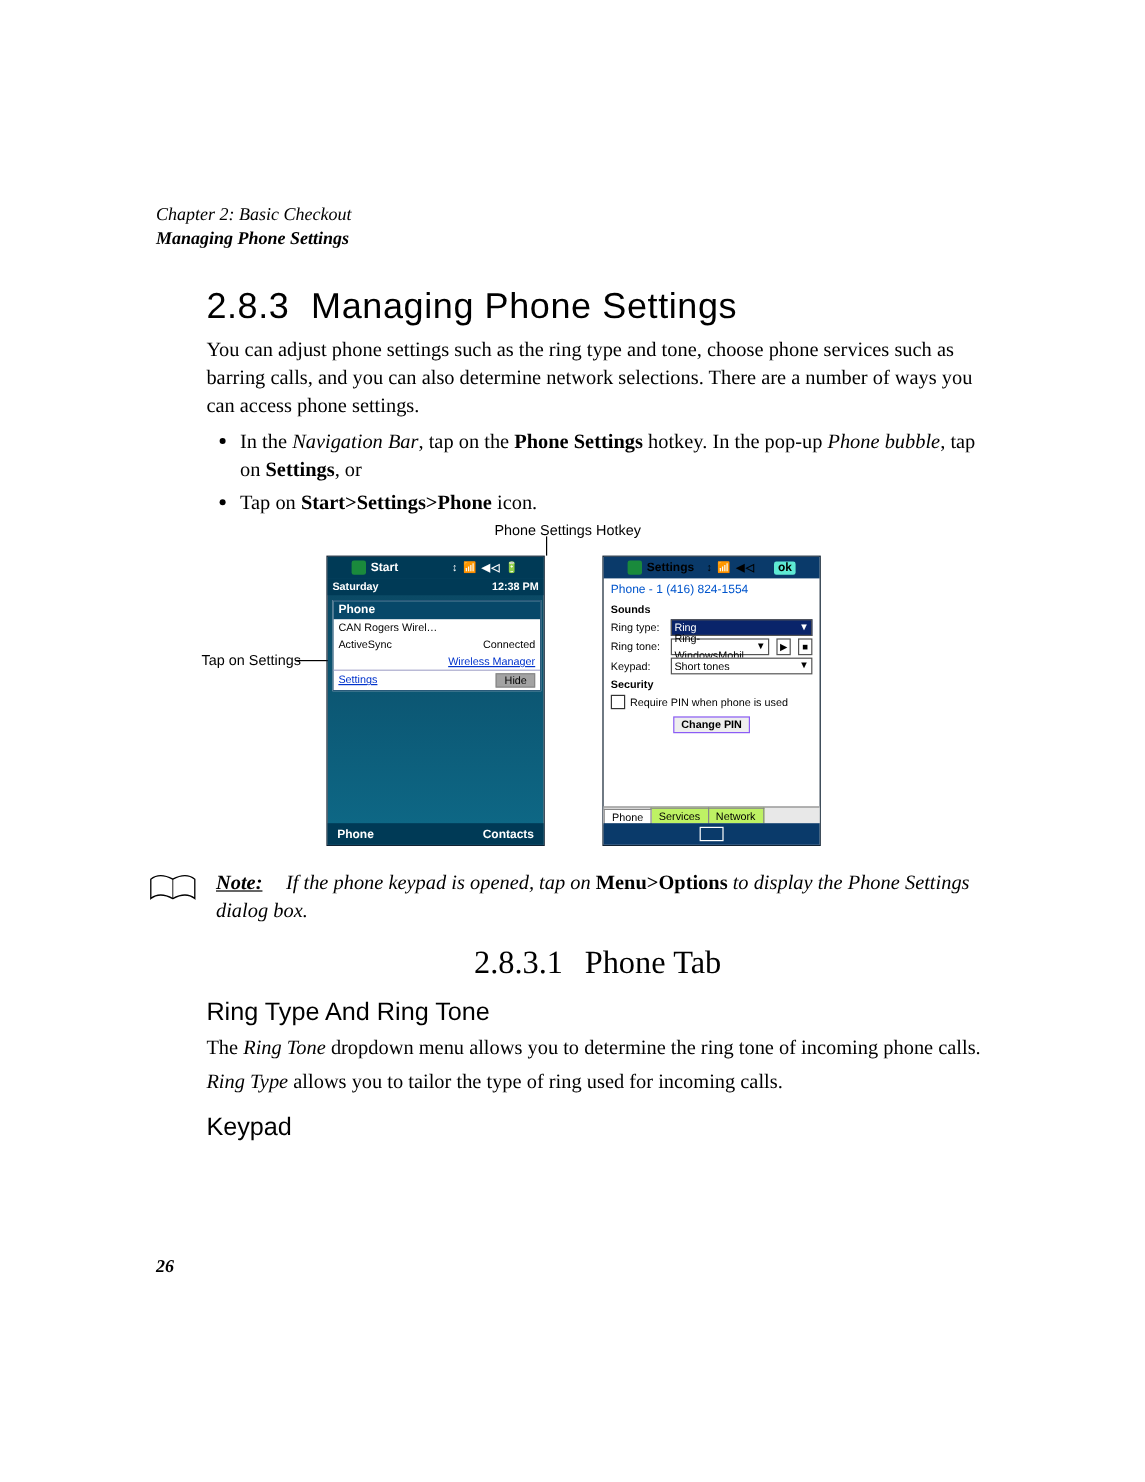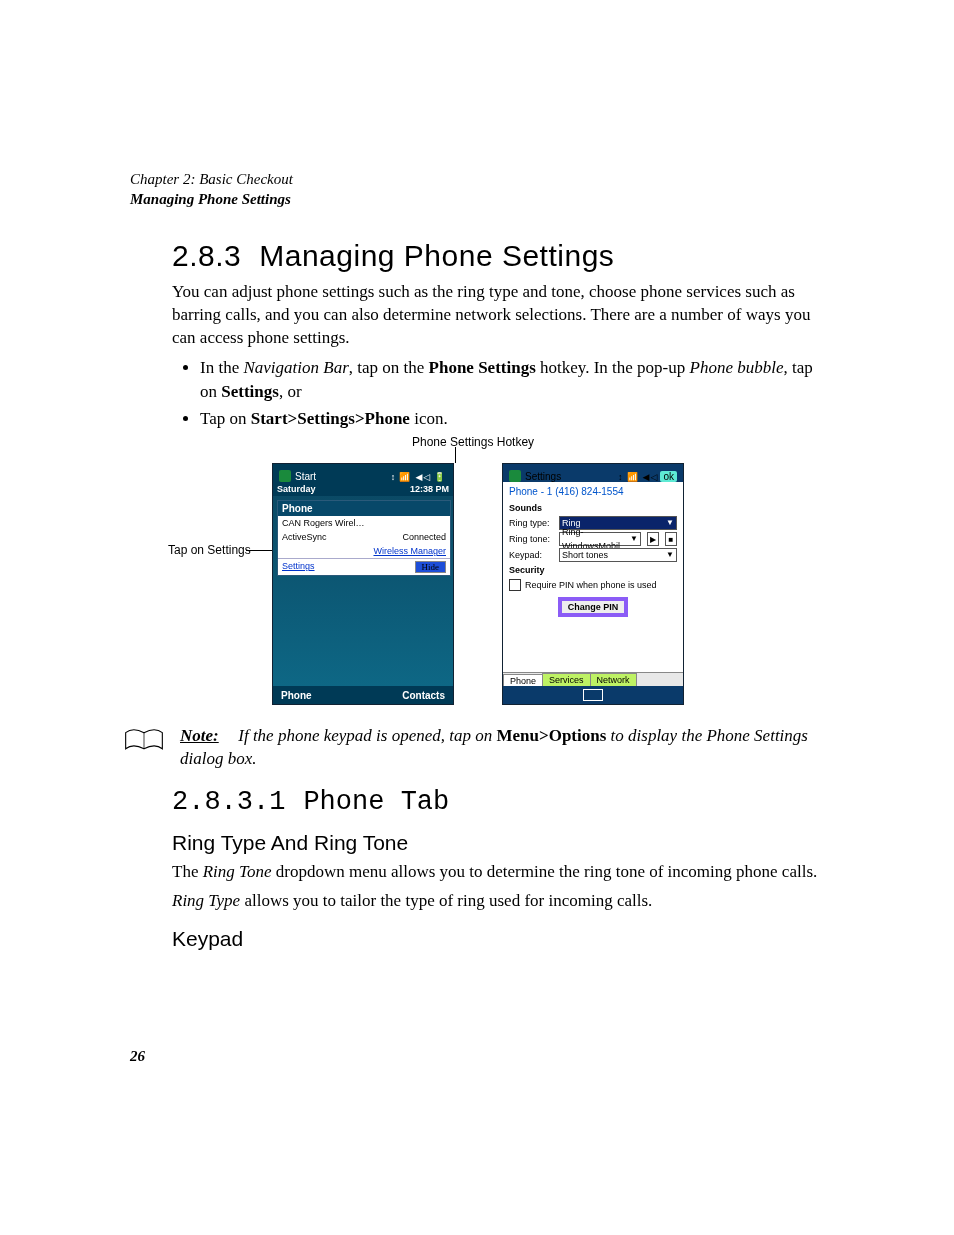--- a/index.html
+++ b/index.html
@@ -96,32 +96,32 @@
     border: 1px solid #123;
     font-family: Tahoma, sans-serif;
     font-size: 9px;
     color: #fff;
   }
   .screen.left { left: 100px; top: 28px; }
   .titlebar {
     background: #003a56;
     height: 18px;
     display: flex;
-    align-items: flex-end;
-    padding: 0 6px;
-    font-weight: normal;
+    align-items: center;
+    padding: 0 20px;
+    font-weight: bold;
     font-size: 10px;
   }
   .titlebar .flag {
     width: 12px; height: 12px; background:#1a8a3c; border-radius:2px; margin-right:4px;
     display:inline-block;
   }
   .titlebar .spacer { flex: 1; }
   .titlebar .ticons { font-size: 9px; letter-spacing:1px; }
-  .ok-badge { background:#5eead4; padding:0 3px; border-radius:2px; margin-left:2px; }
+  .ok-badge { background:#5eead4; padding:0 3px; border-radius:2px; margin-left:16px; }
   .datebar {
     background: #003a56;
     padding: 2px 4px;
     font-weight: bold;
     font-size: 9px;
     display:flex;
   }
   .datebar .spacer { flex:1; }
   .popup {
     position: absolute;
@@ -137,21 +137,21 @@
     color: #fff;
     font-weight: bold;
     padding: 2px 4px;
     font-size: 10px;
   }
   .popup-row { padding: 2px 4px; display:flex; }
   .popup-row .pspacer { flex:1; }
   .popup-link { color: #0033cc; text-decoration: underline; }
   .popup-sep { border-top:1px solid #aac; }
   .hide-btn {
-    border:1px solid #888; padding:0 6px; background:#1d4ed8; font-size:9px;font-family:Liberation Serif, serif;
+    border:1px solid #888; padding:0 6px; background:#a3a3a3; font-size:9px;
   }
   .bottombar {
     position:absolute; left:0; right:0; bottom:0; height:18px;
     background:#003a56; display:flex; align-items:center; font-size:10px;
     font-weight:bold;
   }
   .bottombar .bbl { padding:0 8px; }
   .bottombar .bspacer { flex:1; }
 
   
@@ -195,21 +195,21 @@
     font-size:8px;
   }
   .dd.sel { background:#0a246a; color:#fff; }
   .miniplay { width:12px; height:14px; border:1px solid #555; display:flex; align-items:center; justify-content:center; margin-left:2px; font-size:8px; box-sizing:border-box;}
   .checkbox-row {
     display:flex; align-items:center; padding: 2px 6px; font-size:9px; gap:4px;
   }
   .cb { width:10px; height:10px; border:1px solid #333; background:#fff; }
   .change-pin {
     display:block; margin: 4px auto 0 auto;
-    border:4px solid #8b5cf6; background:#eee; font-size:9px; font-weight:bold;
+    border:1px solid #8b5cf6; background:#eee; font-size:9px; font-weight:bold;
     padding: 1px 6px; width: fit-content;
   }
   .tabs {
     position:absolute; left:0; right:0; bottom:18px;
     display:flex; font-size:9px;
     border-top:1px solid #888;
     background:#e8e8e8;
   }
   .tabs .tab { border:1px solid #888; border-bottom:none; padding:1px 6px; background:#bef264; margin-right:-1px;}
   .tabs .tab.active { background:#fff; position:relative; top:1px; }
@@ -227,24 +227,25 @@
   .note-text { font-size:17px; font-style: italic; line-height:1.35; margin-left: 4px; }
   .note-label { font-weight:bold; font-style: italic; display:inline-block; width:54px;text-decoration:underline; }
 
   .sub-heading {
     font-family: "Arial Narrow", Arial, sans-serif;
     font-weight: 400;
     font-size: 21px;
     margin: 14px 0 2px 42px;
   }
   h2.subsection {
-    font-family: Liberation Mono, monospace;
+    font-family: Liberation Serif, serif;
     font-weight: 400;
     font-size: 27px;
     margin: 16px 0 4px 42px;
+    text-align: center;
   }
   .footer {
     position:absolute;
     left:130px; right:130px; bottom:170px;
     font-style: italic;
     font-size: 14px;
     display:flex;
     align-items:baseline;
     flex-direction:column;
   }

